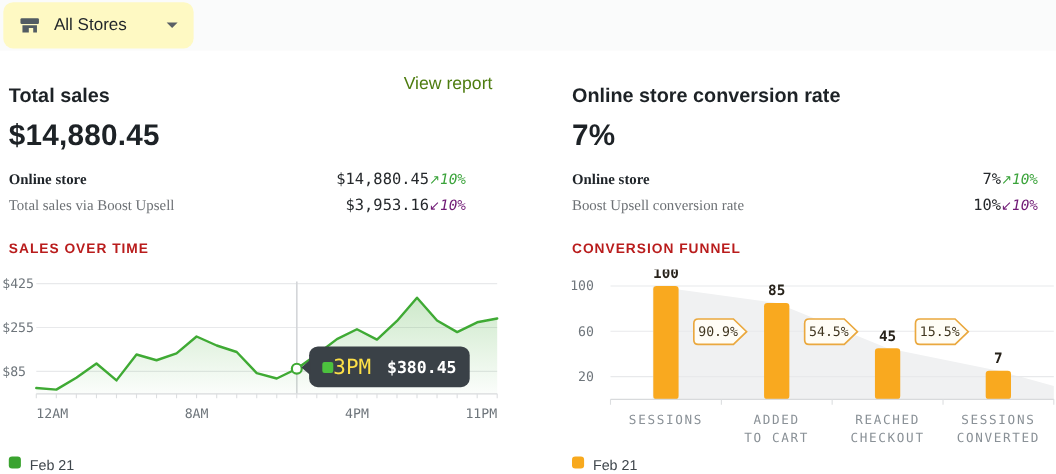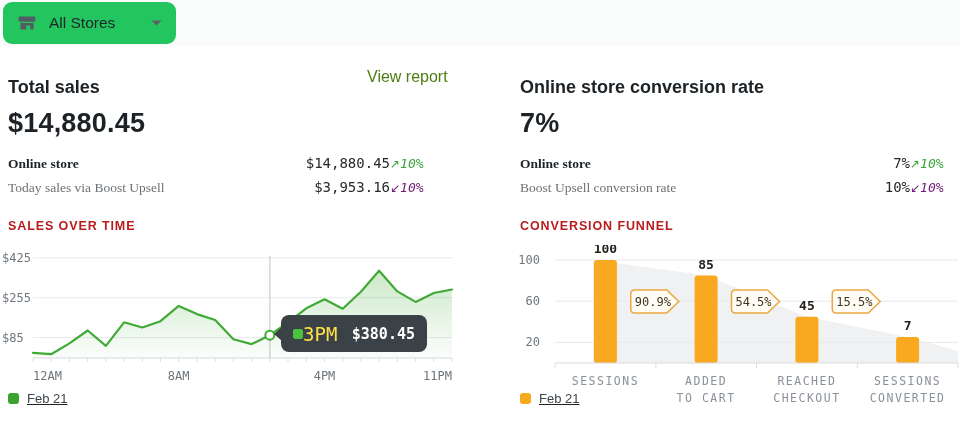--- a/index.html
+++ b/index.html
@@ -3,21 +3,21 @@
 <meta charset="utf-8">
 <style>
   html,body{margin:0;padding:0;}
   body{
     width:960px;height:431px;position:relative;overflow:hidden;
     background:#ffffff;font-family:"Liberation Sans",sans-serif;color:#1f2429;
   }
   .mono{font-family:"DejaVu Sans Mono",monospace;}
   .topbar{position:absolute;left:0;top:0;width:960px;height:46px;background:#fafbfb;}
   .pill{
-    position:absolute;top:2px;height:42px;background:#22c55e;border-radius:9px;
+    position:absolute;top:2px;height:42px;background:#fef9c3;border-radius:9px;
     display:flex;align-items:center;padding:0 14px;box-sizing:border-box;cursor:pointer;
   }
   .pill-store{left:3px;width:173px;}
   .pill-date{left:186px;width:174px;}
   .pill-label{font-size:15.5px;color:#1f2429;margin-left:12px;}
   .pill-store .chev{margin-left:auto;}
   .pill-date .pill-label{margin-left:1px;}
   .pill-date .cal{margin-left:auto;}
   .panel-title{position:absolute;font-size:18px;font-weight:bold;color:#1d2226;}
   .view-report{position:absolute;left:367px;top:68px;font-size:16px;color:#4d7c0f;text-decoration:none;cursor:pointer;}
@@ -44,21 +44,21 @@
     position:absolute;left:281px;top:315px;width:146px;height:37px;box-sizing:border-box;
     background:#3a4147;border-radius:8px;display:flex;align-items:center;padding:0 12px;z-index:5;
   }
   .tooltip::before{
     content:"";position:absolute;left:-7px;top:calc(50% - 7px);
     border-top:7px solid transparent;border-bottom:7px solid transparent;border-right:8px solid #3a4147;
   }
   .tt-square{width:10px;height:10px;border-radius:2px;background:#4cc13e;}
   .tt-time{font-size:19px;color:#fde047;margin-left:0;}
   .tt-val{font-size:15px;font-weight:bold;color:#ffffff;margin-left:auto;}
-  .legend{position:absolute;top:391px;display:flex;align-items:center;gap:8px;text-decoration:underline;}
+  .legend{position:absolute;top:415px;display:flex;align-items:flex-start;gap:8px;}
   .legend-l{left:8px;}
   .legend-r{left:520px;}
   .sw{width:11px;height:11px;border-radius:3px;}
   .sw-green{background:#3aa32f;}
   .sw-orange{background:#f8a91d;}
   .legend-label{font-size:13px;color:#3f464c;}
 </style>
 </head>
 <body>
 
@@ -78,21 +78,21 @@
 <div class="panel-title" style="left:8px;top:77px;">Total sales</div>
 <a class="view-report">View report</a>
 <div class="big-number" style="left:8px;top:108px;">$14,880.45</div>
 
 <div class="mrow mrow-l" style="top:155px;">
   <span class="rlabel strong">Online store</span>
   <span class="rvalue mono">$14,880.45</span>
   <span class="rdelta mono" data-dir="up"><span class="arrow">↗</span><span>10%</span></span>
 </div>
 <div class="mrow mrow-l" style="top:179px;">
-  <span class="rlabel">Today sales via Boost Upsell</span>
+  <span class="rlabel">Total sales via Boost Upsell</span>
   <span class="rvalue mono">$3,953.16</span>
   <span class="rdelta mono" data-dir="down"><span class="arrow">↙</span><span>10%</span></span>
 </div>
 
 <div class="section-title" style="left:8px;top:219px;">SALES OVER TIME</div>
 
 <svg id="sales-svg" width="460" height="134">
     <defs>
       <linearGradient id="ag" x1="0" y1="0" x2="0" y2="1">
         <stop offset="0%" stop-color="#3faa34" stop-opacity="0.26"></stop>

